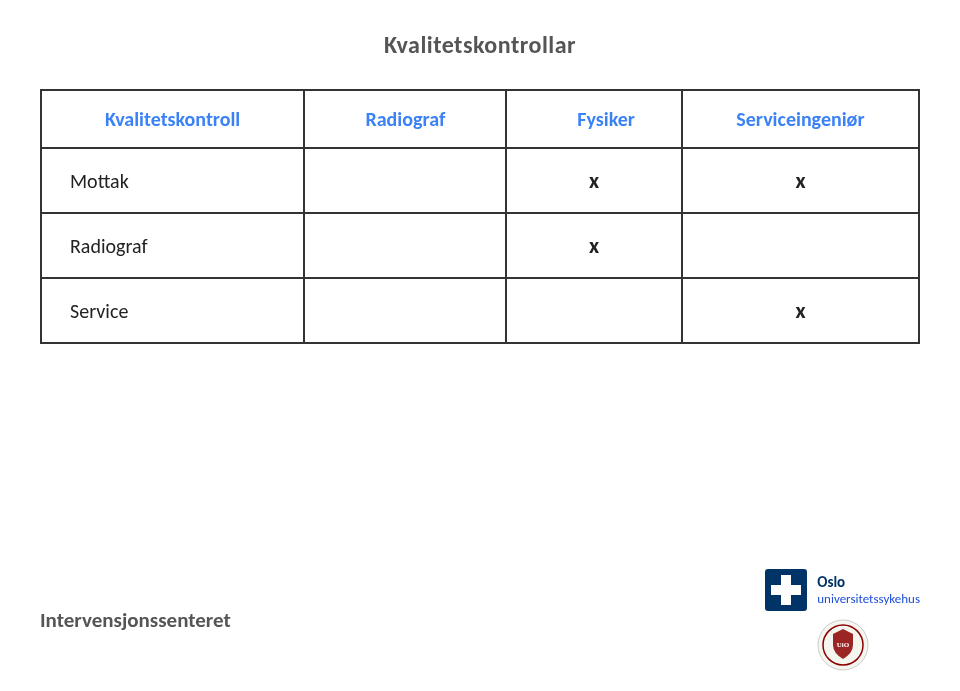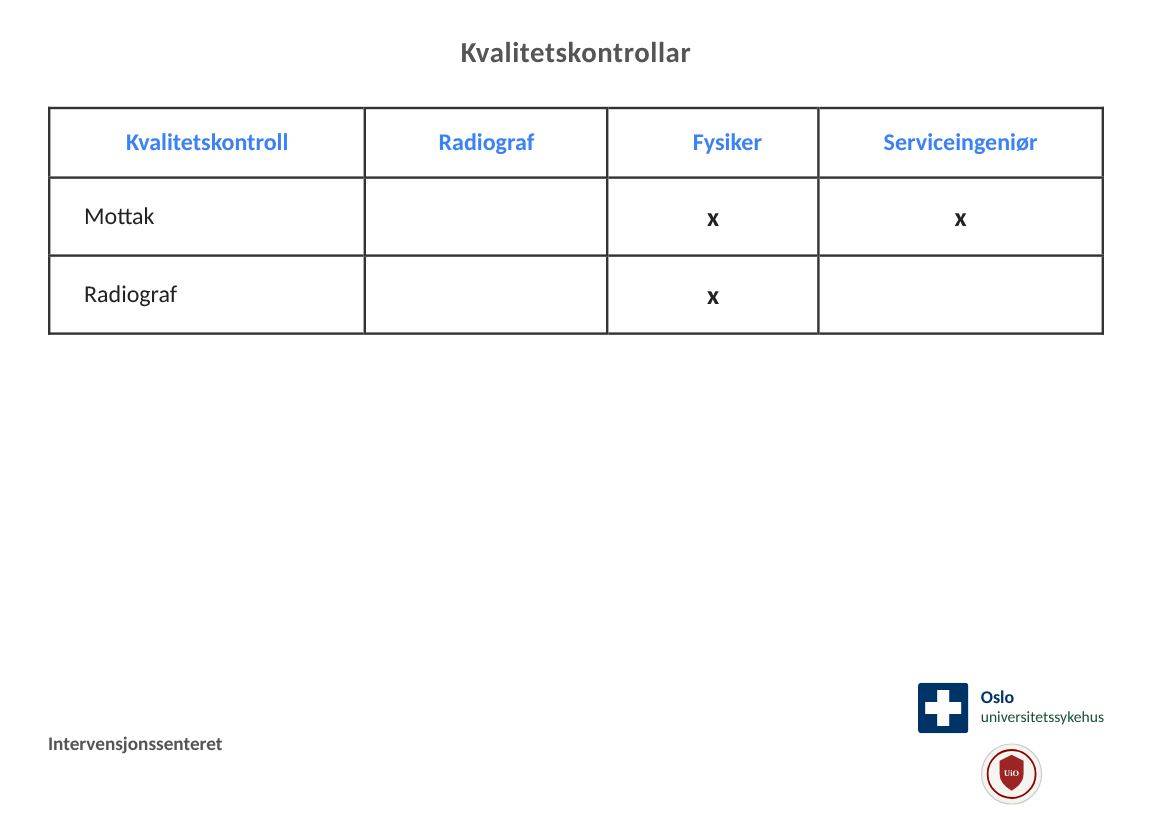--- a/index.html
+++ b/index.html
@@ -105,21 +105,21 @@
 
     .footer {
       display: flex;
       align-items: center;
       justify-content: space-between;
       margin-top: 20px;
       padding-top: 10px;
     }
 
     .footer-left {
-      font-size: 16px;
+      font-size: 21px;
       font-weight: bold;
       color: #555555;
     }
 
     .footer-right {
       display: flex;
       align-items: center;
       gap: 8px;
       flex-direction: column;
     }
@@ -143,21 +143,21 @@
     }
 
     .oslo-name {
       font-size: 15px;
       font-weight: bold;
       color: #003366;
     }
 
     .oslo-sub {
       font-size: 13px;
-      color: #14532d;
+      color: #1d4ed8;
     }
   </style>
 </head>
 <body>
 
 <div class="page-container">
 
   <h1 class="page-title">Kvalitetskontrollar</h1>
 
   <div class="table-wrapper">
@@ -181,20 +181,28 @@
             <span class="x-mark">x</span>
           </td>
         </tr>
         <tr>
           <td>Radiograf</td>
           <td></td>
           <td>
             <span class="x-mark">x</span>
           </td>
           <td></td>
+        </tr>
+        <tr>
+          <td>Service</td>
+          <td></td>
+          <td></td>
+          <td>
+            <span class="x-mark">x</span>
+          </td>
         </tr>
       </tbody>
     </table>
   </div>
 
   <div class="footer">
     <div class="footer-left">Intervensjonssenteret</div>
 
     <div class="footer-right">
       <div class="oslo-logo">

